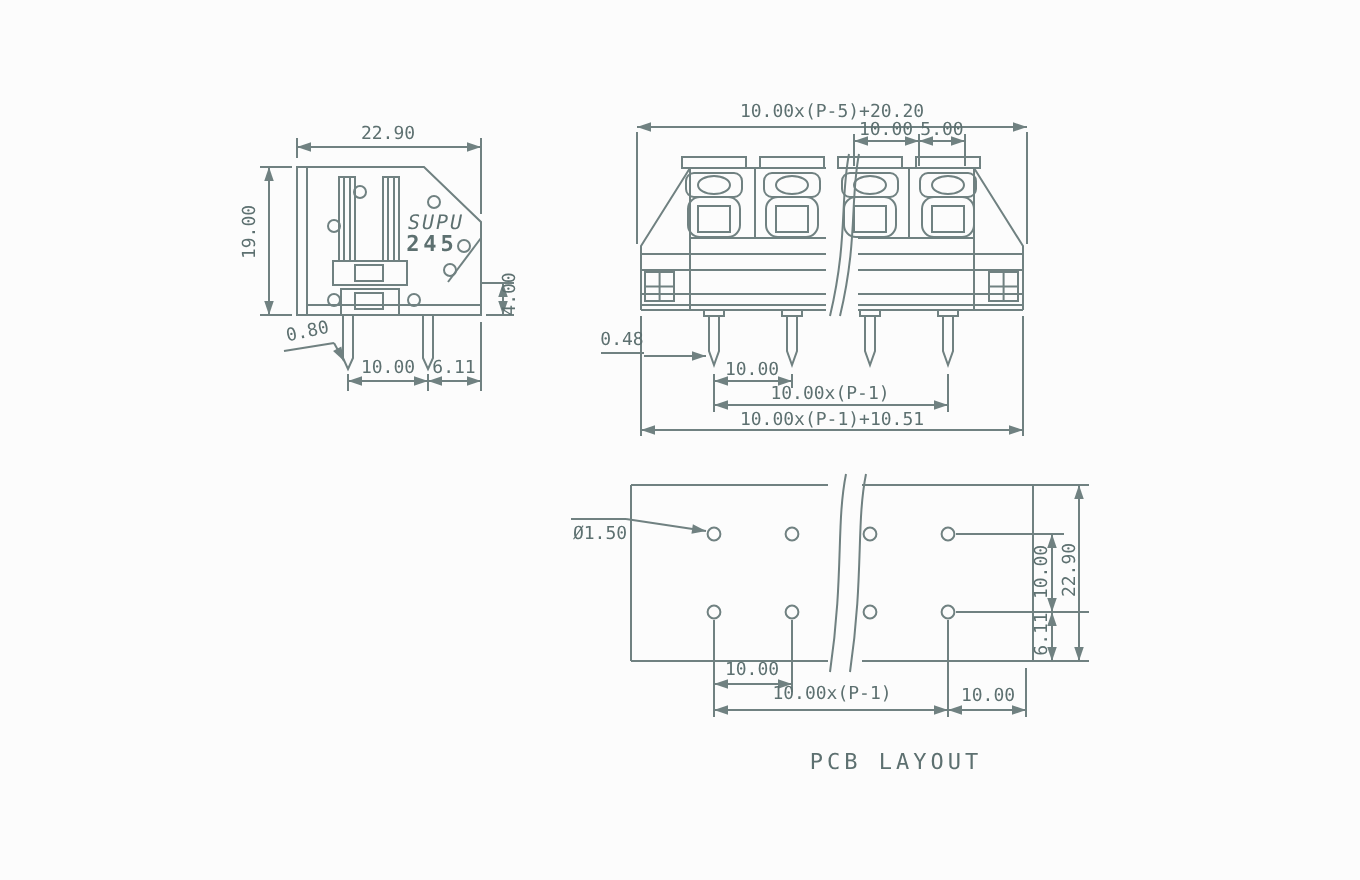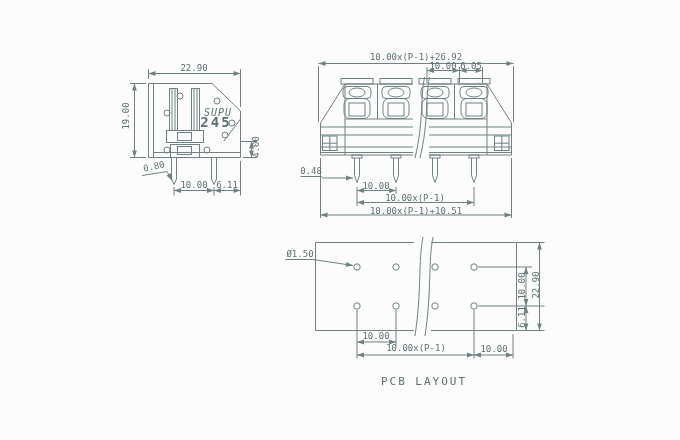--- a/index.html
+++ b/index.html
@@ -12,23 +12,23 @@
   .lines path,.lines rect,.lines circle,.lines ellipse,.lines line{
     fill:none;stroke:#708181;stroke-width:1;
   }
   #arr path{fill:#708181;stroke:none;}
   .dim{
     position:absolute;transform:translate(-50%,-50%);
     font-size:9px;color:#5d7070;white-space:nowrap;line-height:1;
   }
   .vert{transform:translate(-50%,-50%) rotate(-90deg);}
   .slant{transform:translate(-50%,-50%) rotate(-12deg);}
-  .caption{font-size:11px;letter-spacing:2px;color:#5d7070;}
+  .caption{font-size:11px;letter-spacing:2px;color:#5d7070;margin-left:24px;}
   .logo{font-size:10px;font-weight:normal;font-style:italic;letter-spacing:1px;color:#5d7070;}
-  .logo-num{font-size:14px;font-weight:bold;letter-spacing:2px;color:#5d7070;}
+  .logo-num{font-size:11px;font-weight:bold;letter-spacing:2px;color:#5d7070;}
 </style>
 </head>
 <body>
 
 <div class="stage">
 
   <svg class="lines" width="680" height="440" viewBox="0 0 680 440">
     <defs>
       <marker id="arr" viewBox="0 0 10 10" refX="10" refY="5" markerWidth="9" markerHeight="7" orient="auto-start-reverse">
         <path d="M10,5 L0,8.4 L0,1.6 Z"></path>
@@ -195,29 +195,29 @@
 
   <span class="dim" style="left:194px;top:68px">22.90</span>
   <span class="dim vert" style="left:126px;top:116px">19.00</span>
   <span class="dim vert" style="left:256px;top:147px">4.00</span>
   <span class="dim slant" style="left:154px;top:167px">0.80</span>
   <span class="dim" style="left:194px;top:185px">10.00</span>
   <span class="dim" style="left:227px;top:185px">6.11</span>
   <span class="logo" style="position:absolute;left:218px;top:112px;transform:translate(-50%,-50%)">SUPU</span>
   <span class="logo-num" style="position:absolute;left:216px;top:122px;transform:translate(-50%,-50%)">245</span>
 
-  <span class="dim" style="left:416px;top:57px">10.00x(P-1)+26.92</span>
+  <span class="dim" style="left:416px;top:57px">10.00x(P-5)+20.20</span>
   <span class="dim" style="left:443px;top:66px">10.00</span>
-  <span class="dim" style="left:471px;top:66px">6.05</span>
+  <span class="dim" style="left:471px;top:66px">5.00</span>
   <span class="dim" style="left:311px;top:171px">0.48</span>
   <span class="dim" style="left:376px;top:186px">10.00</span>
   <span class="dim" style="left:415px;top:198px">10.00x(P-1)</span>
   <span class="dim" style="left:416px;top:211px">10.00x(P-1)+10.51</span>
 
-  <span class="dim" style="left:300px;top:254px">Ø1.50</span>
+  <span class="dim" style="left:300px;top:268px">Ø1.50</span>
   <span class="dim vert" style="left:522px;top:286px">10.00</span>
   <span class="dim vert" style="left:522px;top:317px">6.11</span>
   <span class="dim vert" style="left:536px;top:285px">22.90</span>
   <span class="dim" style="left:376px;top:336px">10.00</span>
   <span class="dim" style="left:416px;top:348px">10.00x(P-1)</span>
   <span class="dim" style="left:494px;top:349px">10.00</span>
 
   <span class="caption" style="position:absolute;left:424px;top:381px;transform:translate(-50%,-50%)">PCB LAYOUT</span>
 </div>
 

